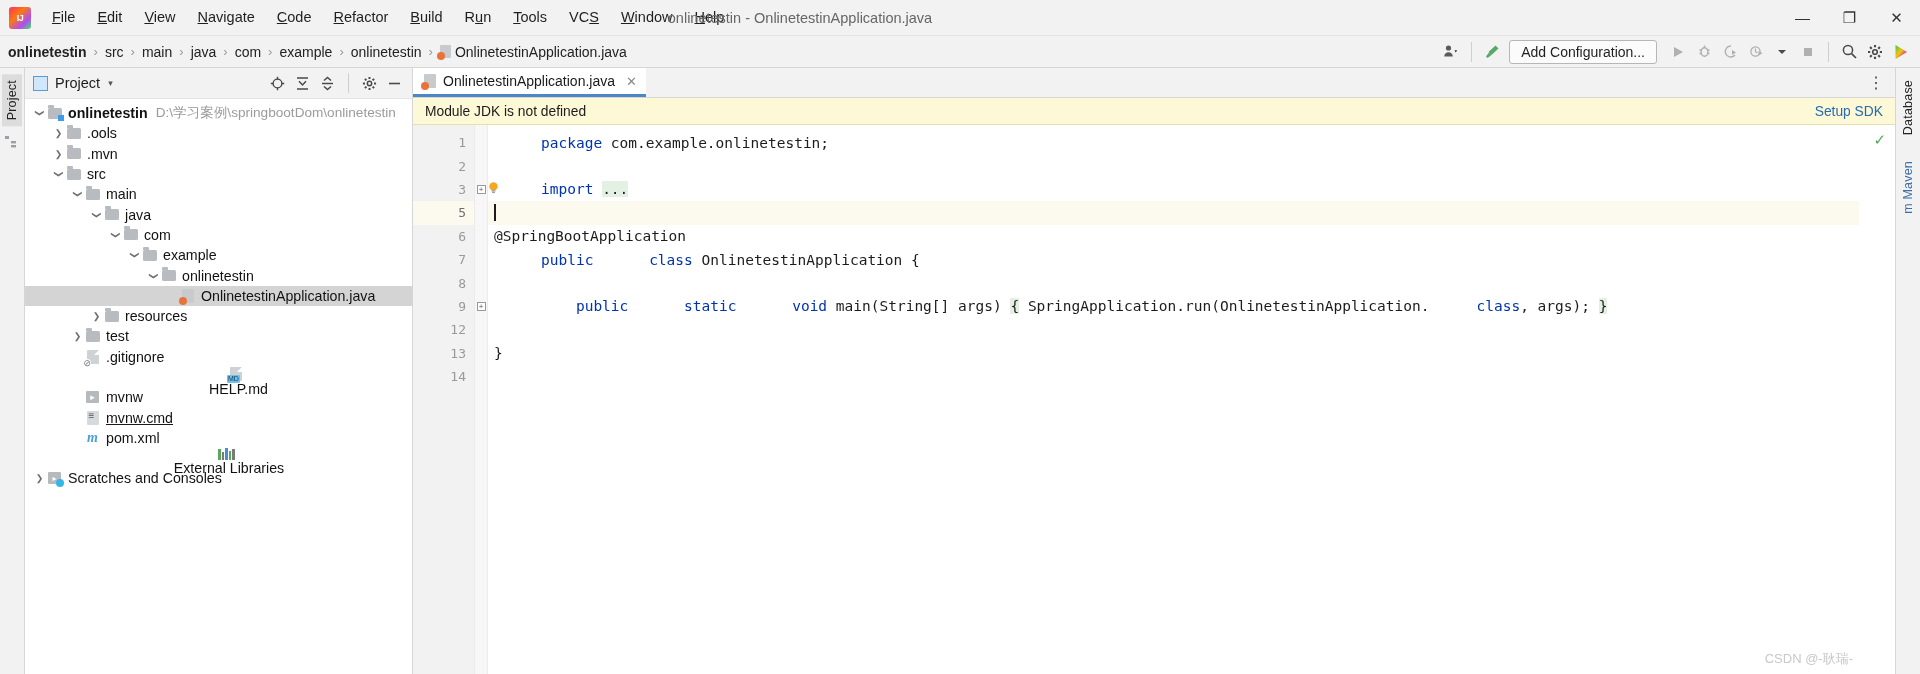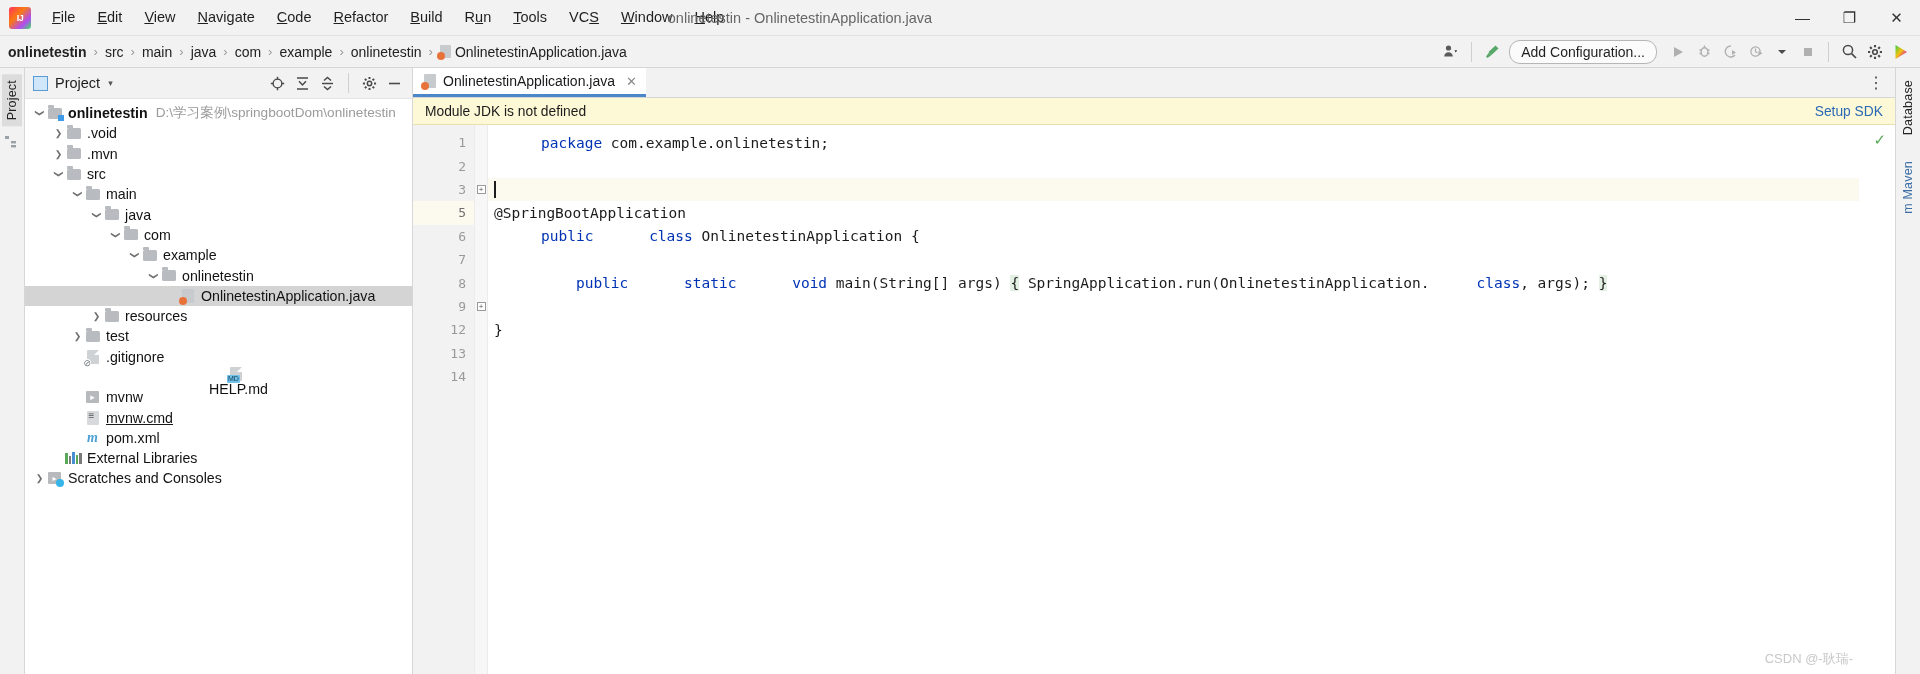--- a/index.html
+++ b/index.html
@@ -53,21 +53,21 @@
   }
   .crumb { display: flex; align-items: center; font-size: 14px; color:#222; }
   .crumb.bold { font-weight: bold; }
   .crumb-sep { color:#9a9a9a; font-size: 13px; margin: 0 7px; }
   .crumb-icon { margin-right: 4px; display:flex; }
 
   .nav-right { margin-left:auto; display:flex; align-items:center; gap:0px; padding-right:6px; }
   .tbtn { width: 26px; height: 26px; display:flex; align-items:center; justify-content:center; }
   .vsep { width:1px; height:20px; background:#cfcfcf; margin: 0 7px; }
   .addcfg {
-    height: 24px; border: 1px solid #b6b6b6; border-radius: 11px; background:#fbfbfb;
+    height: 24px; border: 1px solid #b6b6b6; border-radius: 3px; background:#fbfbfb;
     font-size: 14px; color:#1f1f1f; padding: 0 11px; display:flex; align-items:center;
     margin: 0 8px 0 4px; white-space:nowrap;
   }
 
   
   .body { flex: 1; display: flex; min-height: 0; }
 
   .leftstrip {
     width: 25px; background:#f2f2f2; border-right:1px solid #d6d6d6;
     display:flex; flex-direction:column; align-items:center; padding-top:6px; flex:none;
@@ -406,21 +406,21 @@
               <span class="folder mod"></span>
             </span>
             <span class="lbl bold">onlinetestin</span>
             <span class="path">D:\学习案例\springbootDom\onlinetestin</span>
           </div>
           <div class="row" style="padding-left: 27px;">
             <span class="arrow">❯</span>
             <span class="ficon">
               <span class="folder"></span>
             </span>
-            <span class="lbl">.void</span>
+            <span class="lbl">.ools</span>
           </div>
           <div class="row" style="padding-left: 27px;">
             <span class="arrow">❯</span>
             <span class="ficon">
               <span class="folder"></span>
             </span>
             <span class="lbl">.mvn</span>
           </div>
           <div class="row" style="padding-left: 27px;">
             <span class="arrow" style="transform: rotate(90deg);">❯</span>
@@ -515,21 +515,21 @@
             </span>
             <span class="lbl">mvnw.cmd</span>
           </div>
           <div class="row" style="padding-left: 46px;">
             <span class="arrow"></span>
             <span class="ficon">
               <span class="mvnm">m</span>
             </span>
             <span class="lbl">pom.xml</span>
           </div>
-          <div class="row" style="padding-left: 27px;">
+          <div class="row" style="padding-left: 27px; flex-direction: column;">
             <span class="arrow"></span>
             <span class="ficon">
               <span class="libs">
                 <i style="height:11px;background:#5aa85a"></i>
                 <i style="height:8px;background:#7a7a7a"></i>
                 <i style="height:12px;background:#4a8fd4"></i>
                 <i style="height:9px;background:#5aa85a"></i>
                 <i style="height:11px;background:#7a7a7a"></i>
               </span>
             </span>
@@ -591,20 +591,25 @@
             <div class="fline">
               <span class="foldbox">+</span>
             </div>
             <div class="fline"></div>
             <div class="fline"></div>
             <div class="fline"></div>
           </div>
         <div class="code" id="code">
             <div class="cline cline-wrap"><span class="kw">package</span><span> com.example.onlinetestin;</span></div>
             <div class="cline cline-wrap"><span></span></div>
+            <div class="cline cline-wrap"><span class="bulb"><svg width="13" height="13" viewBox="0 0 13 13">
+                  <circle cx="6.5" cy="5.4" r="4.2" fill="#f5a623"></circle>
+                  <rect x="4.6" y="9.2" width="3.8" height="1.4" fill="#9a9a9a"></rect>
+                  <rect x="5.1" y="11" width="2.8" height="1.1" fill="#9a9a9a"></rect>
+                </svg></span><span class="kw">import</span><span> </span><span class="fold">...</span></div>
             <div class="cline cur cline-wrap"><span></span><span class="caret"></span></div>
             <div class="cline cline-wrap"><span>@SpringBootApplication</span></div>
             <div class="cline cline-wrap"><span class="kw">public</span><span> </span><span class="kw">class</span><span> OnlinetestinApplication {</span></div>
             <div class="cline cline-wrap"><span></span></div>
             <div class="cline cline-wrap"><span>    </span><span class="kw">public</span><span> </span><span class="kw">static</span><span> </span><span class="kw">void</span><span> main(String[] args) </span><span class="fold">{</span><span> SpringApplication.run(OnlinetestinApplication.</span><span class="kw">class</span><span>, args); </span><span class="fold">}</span></div>
             <div class="cline cline-wrap"><span></span></div>
             <div class="cline cline-wrap"><span>}</span></div>
             <div class="cline cline-wrap"><span></span></div>
           </div>
         <div class="rightgutter">

